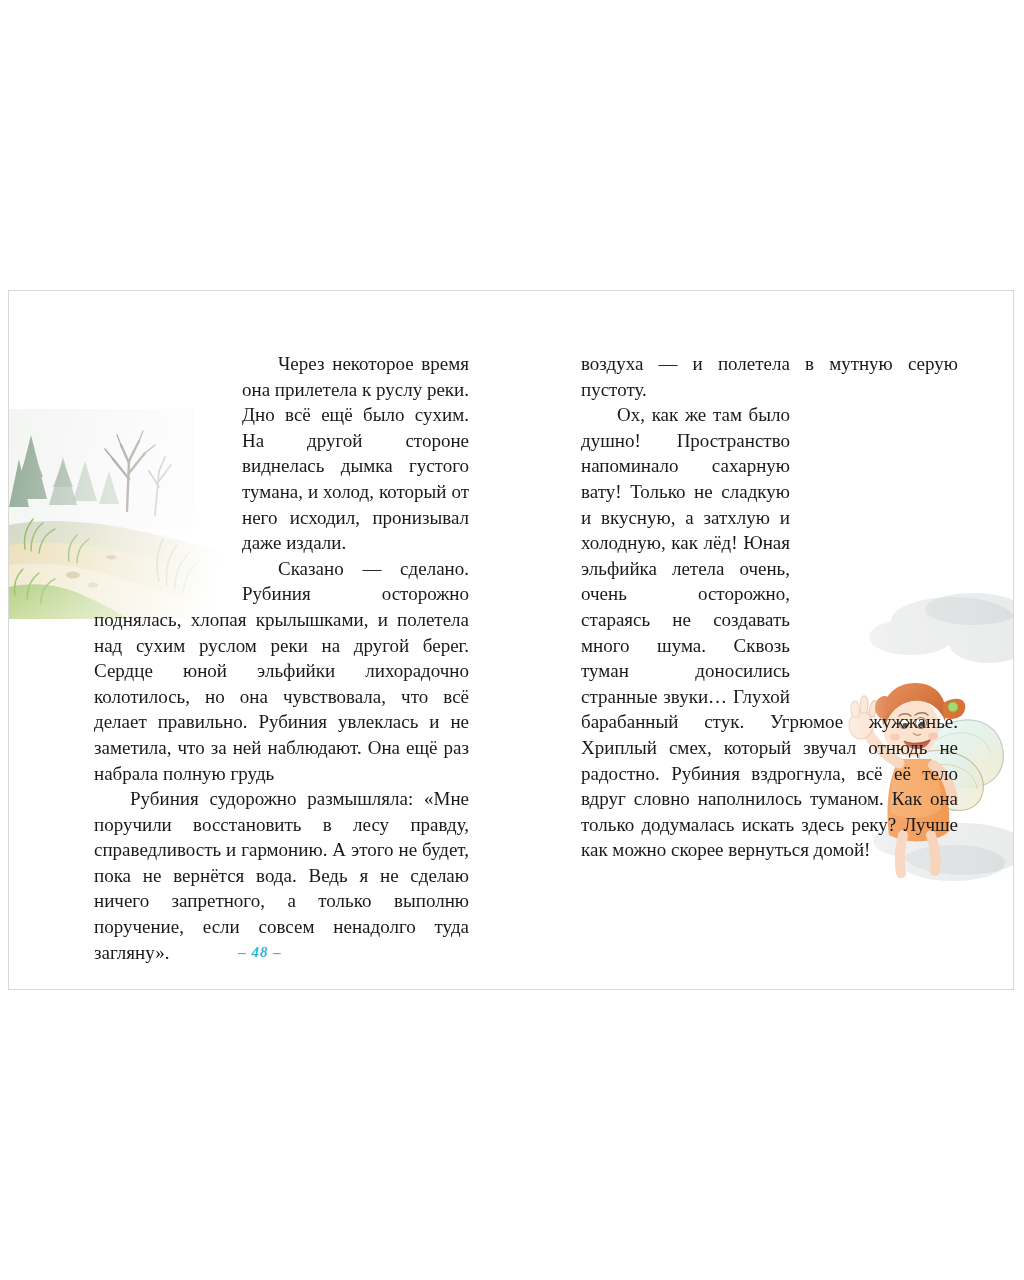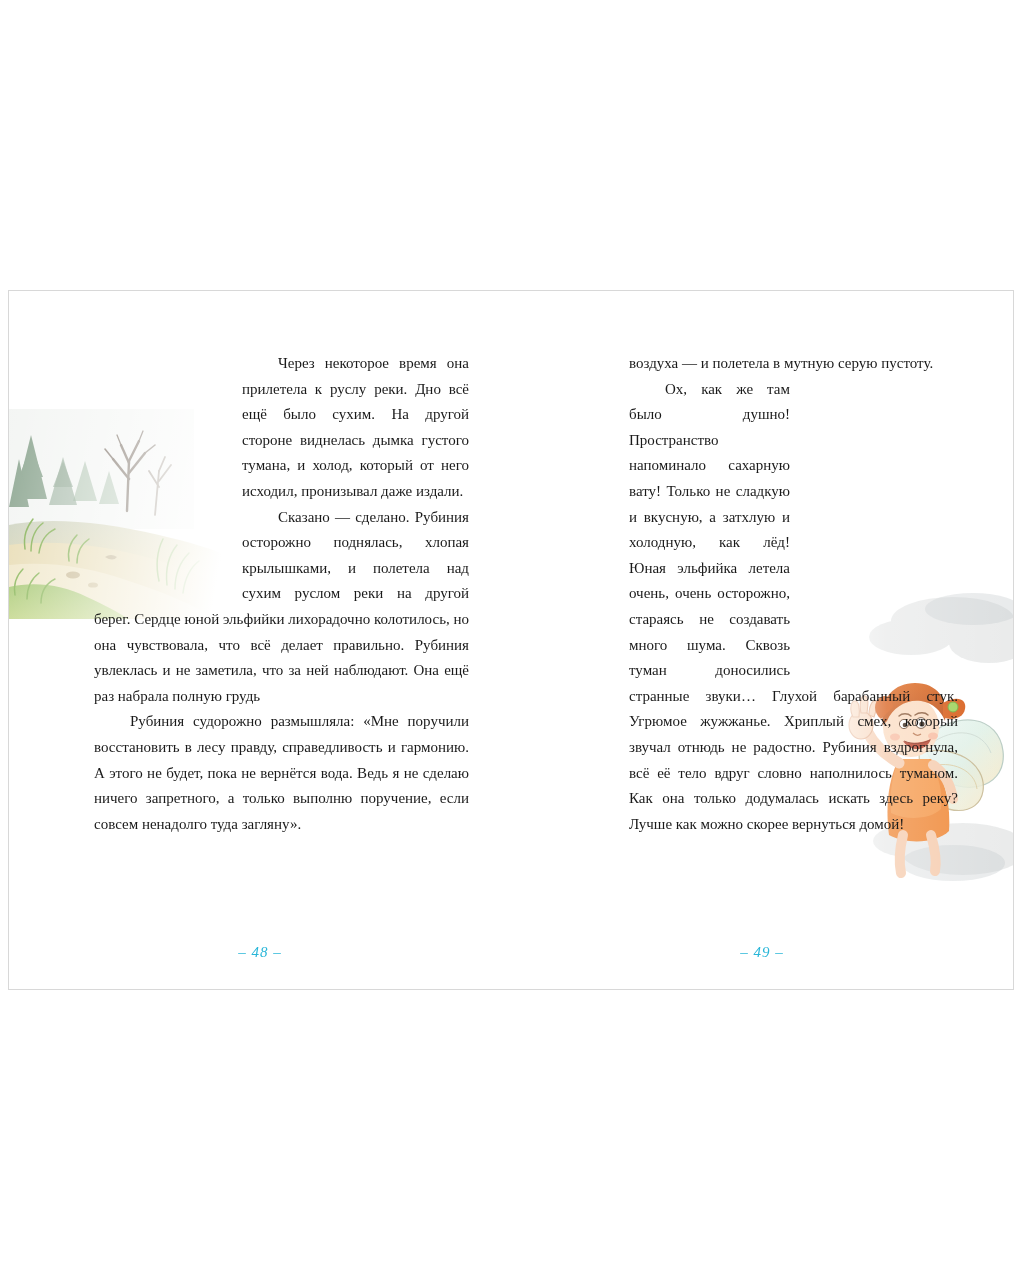--- a/index.html
+++ b/index.html
@@ -37,25 +37,25 @@
 
   .page-inner {
     position: absolute;
     top: 60px;
     bottom: 64px;
     left: 0;
     right: 0;
   }
 
   .left .page-inner { left: 85px; right: 42px; }
-  .right .page-inner { left: 70px; right: 55px; margin-left: 48px; }
+  .right .page-inner { left: 70px; right: 55px; }
 
   p.para {
     margin: 0;
-    font-size: 15px;
+    font-size: 19px;
     line-height: 25.6px;
     text-align: justify;
     text-indent: 36px;
     hyphens: manual;
   }
   p.para.noindent { text-indent: 0; }
 
   
   .shape-left {
     float: left;
@@ -76,20 +76,21 @@
     position: absolute;
     bottom: 28px;
     left: 0;
     right: 0;
     text-align: center;
     font-family: "Liberation Serif", serif;
     font-style: italic;
     font-size: 15px;
     color: #29b6d8;
     letter-spacing: 1px;
+    font-weight: bold;
   }
 
   
   .illus-left {
     position: absolute;
     left: 0;
     top: 58px;
     width: 240px;
     height: 270px;
     pointer-events: none;
@@ -283,16 +284,15 @@
         <rect x="0" y="0" width="210" height="290" fill="url(#fogR)"></rect>
       </svg>
     </div>
 
     <div class="page-inner">
       <p class="para noindent">воздуха — и полетела в мутную серую пустоту.</p>
       <div class="shape-right"></div>
       <p class="para">Ох, как же там было душно! Пространство напоминало сахарную вату! Только не сладкую и вкусную, а затхлую и холодную, как лёд! Юная эльфийка летела очень, очень осторожно, стараясь не создавать много шума. Сквозь туман доносились странные звуки… Глухой барабанный стук. Угрюмое жужжанье. Хриплый смех, который звучал отнюдь не радостно. Рубиния вздрогнула, всё её тело вдруг словно наполнилось туманом. Как она только додумалась искать здесь реку? Лучше как можно скорее вернуться домой!</p>
     </div>
 
-    <div class="folio">–  49  –</div>
   </div>
 
 </div>
 
 </body></html>

